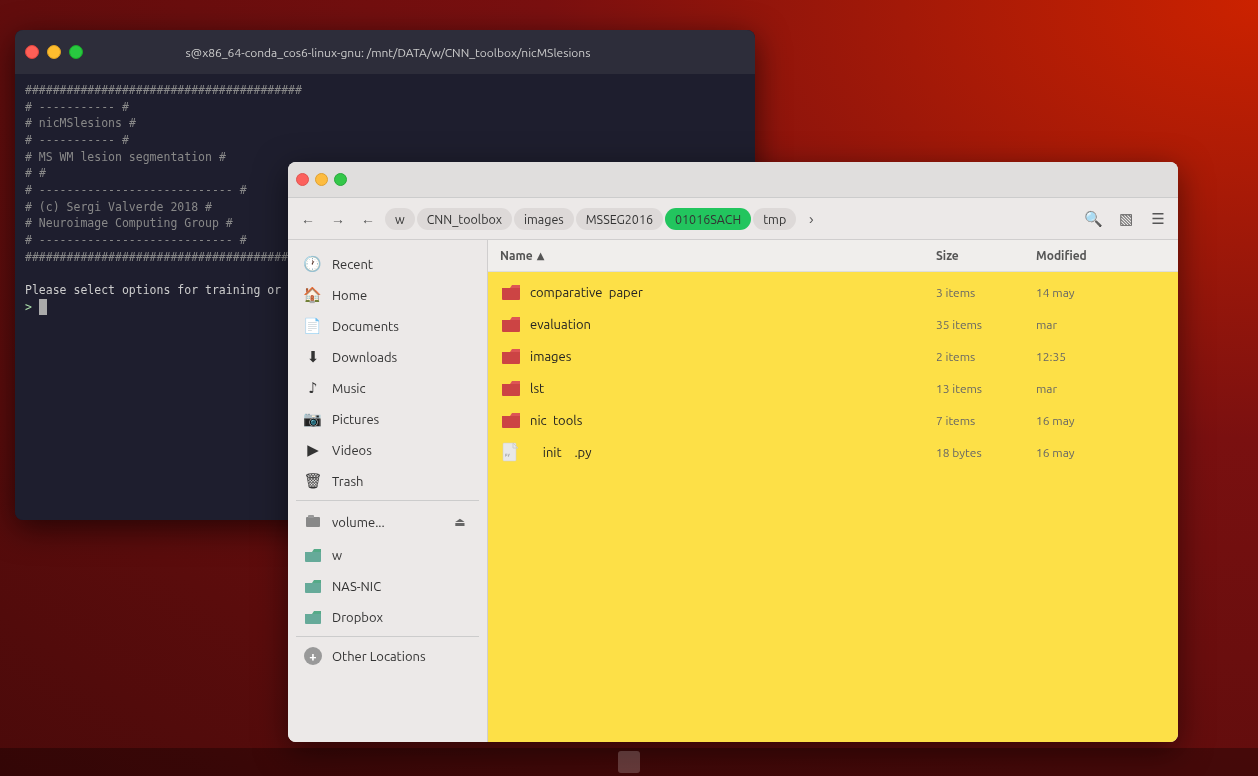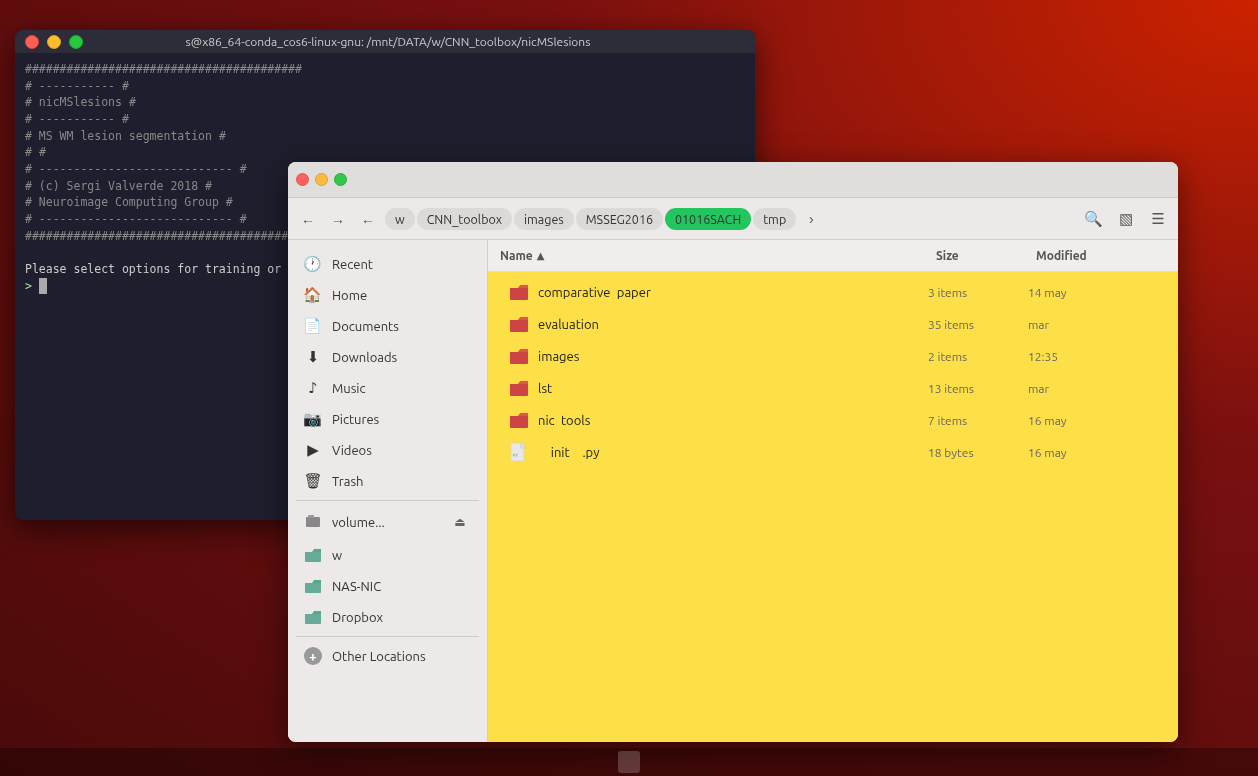--- a/index.html
+++ b/index.html
@@ -21,21 +21,21 @@
       width: 740px;
       height: 490px;
       background: #1a1a2e;
       border-radius: 8px;
       box-shadow: 0 8px 32px rgba(0,0,0,0.6);
       overflow: hidden;
       display: flex;
       flex-direction: column;
     }
     .terminal-titlebar {
-      height: 23px;
+      height: 44px;
       background: #2d2d3a;
       display: flex;
       align-items: center;
       padding: 0 10px;
       gap: 8px;
       flex-shrink: 0;
     }
     .traffic-light {
       width: 14px;
       height: 14px;
@@ -227,21 +227,21 @@
     .sort-arrow { font-size: 10px; }
 
     .fm-file-list {
       flex: 1;
       overflow-y: auto;
       padding: 4px 0;
     }
     .file-row {
       display: flex;
       align-items: center;
-      padding: 3px 20px;
+      padding: 3px 12px;
       height: 32px;
       cursor: pointer;
       font-size: 13px;
       color: #222;
     }
     .file-icon {
       width: 22px;
       height: 22px;
       margin-right: 8px;
       flex-shrink: 0;

